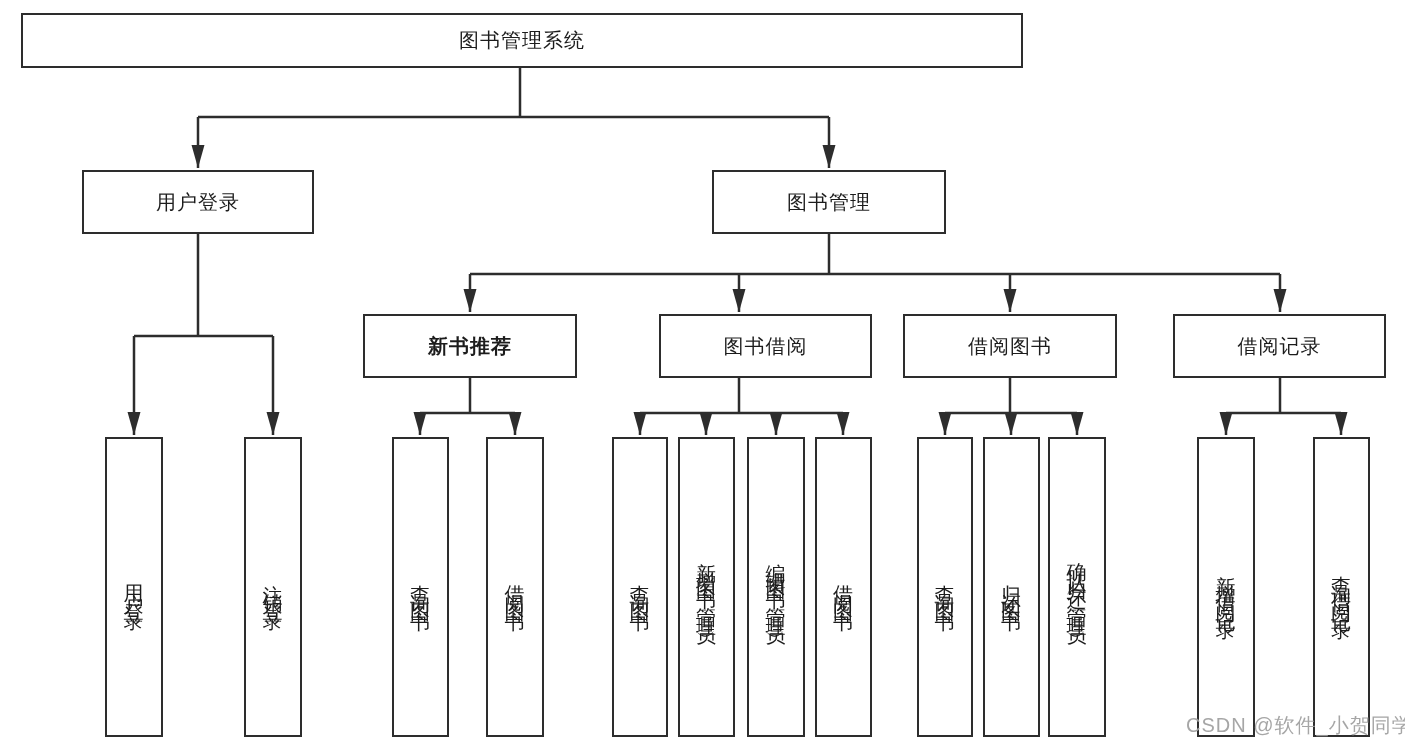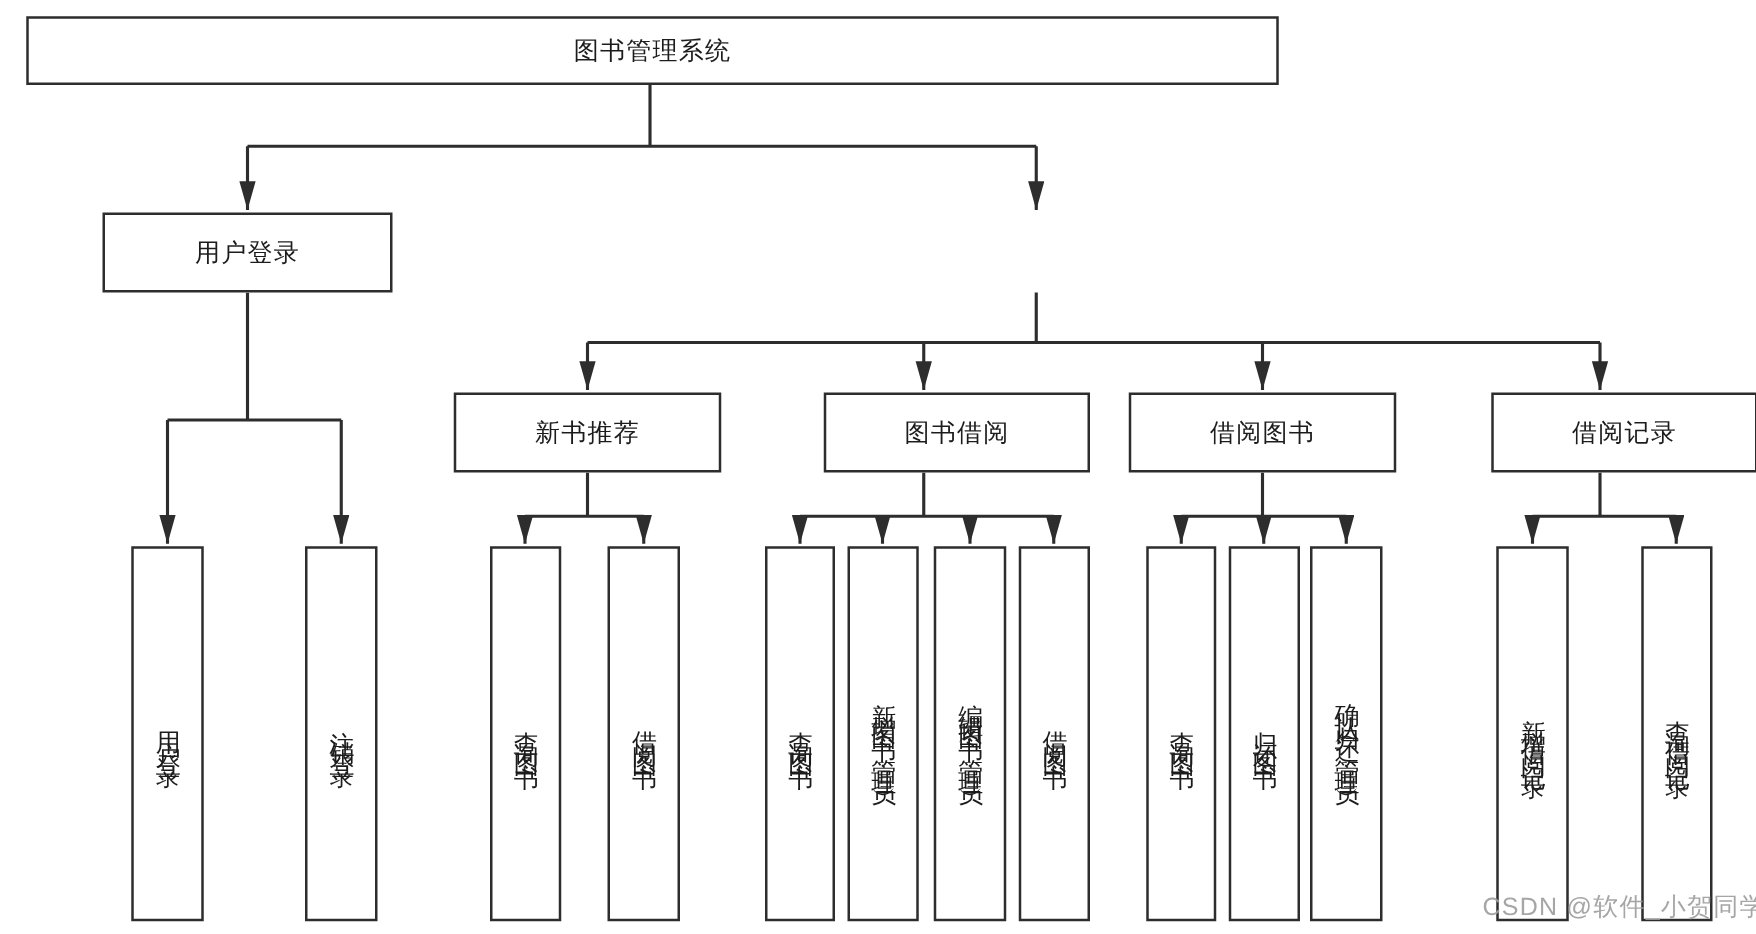--- a/index.html
+++ b/index.html
@@ -42,24 +42,24 @@
     white-space: nowrap;
     font-size: 20px;
     color: #1c1c1c;
   }
   
   .n-root        { left: 21px;   top: 13px;  width: 1002px; height: 55px; }
   
   .n-user-login  { left: 82px;   top: 170px; width: 232px;  height: 64px; }
   .n-book-mgmt   { left: 712px;  top: 170px; width: 234px;  height: 64px; }
   
-  .n-new-book    { left: 363px;  top: 314px; width: 214px;  height: 64px; }
+  .n-new-book    { left: 363px;  top: 314px; width: 214px;  height: 64px; font-weight: bold; }
   .n-book-borrow { left: 633px;  top: 314px; width: 213px;  height: 64px; margin-left: 26px; }
   .n-cur-borrow  { left: 903px;  top: 314px; width: 214px;  height: 64px; }
-  .n-records     { left: 1173px; top: 314px; width: 213px;  height: 64px; margin-left: 20px; }
+  .n-records     { left: 1173px; top: 314px; width: 213px;  height: 64px; }
   
   .n-l-login     { left: 105px;  width: 58px; }
   .n-l-logout    { left: 244px;  width: 58px; }
   .n-l-nbr-q     { left: 392px;  width: 57px; }
   .n-l-nbr-b     { left: 486px;  width: 58px; }
   .n-l-bb-q      { left: 612px;  width: 56px; }
   .n-l-bb-add    { left: 678px;  width: 57px; }
   .n-l-bb-edit   { left: 747px;  width: 58px; }
   .n-l-bb-b      { left: 815px;  width: 57px; }
   .n-l-cb-q      { left: 917px;  width: 56px; }
@@ -124,20 +124,23 @@
     <path d="M1341,413 V435" marker-end="url(#arrow)"></path>
   </svg>
 
   <div class="node n-root">
     <span>图书管理系统</span>
   </div>
 
   <div class="node n-user-login">
     <span>用户登录</span>
   </div>
+  <div class="node n-book-mgmt">
+    <span>图书管理</span>
+  </div>
 
   <div class="node n-new-book">
     <span>新书推荐</span>
   </div>
   <div class="node n-book-borrow">
     <span>图书借阅</span>
   </div>
   <div class="node n-cur-borrow">
     <span>借阅图书</span>
   </div>

